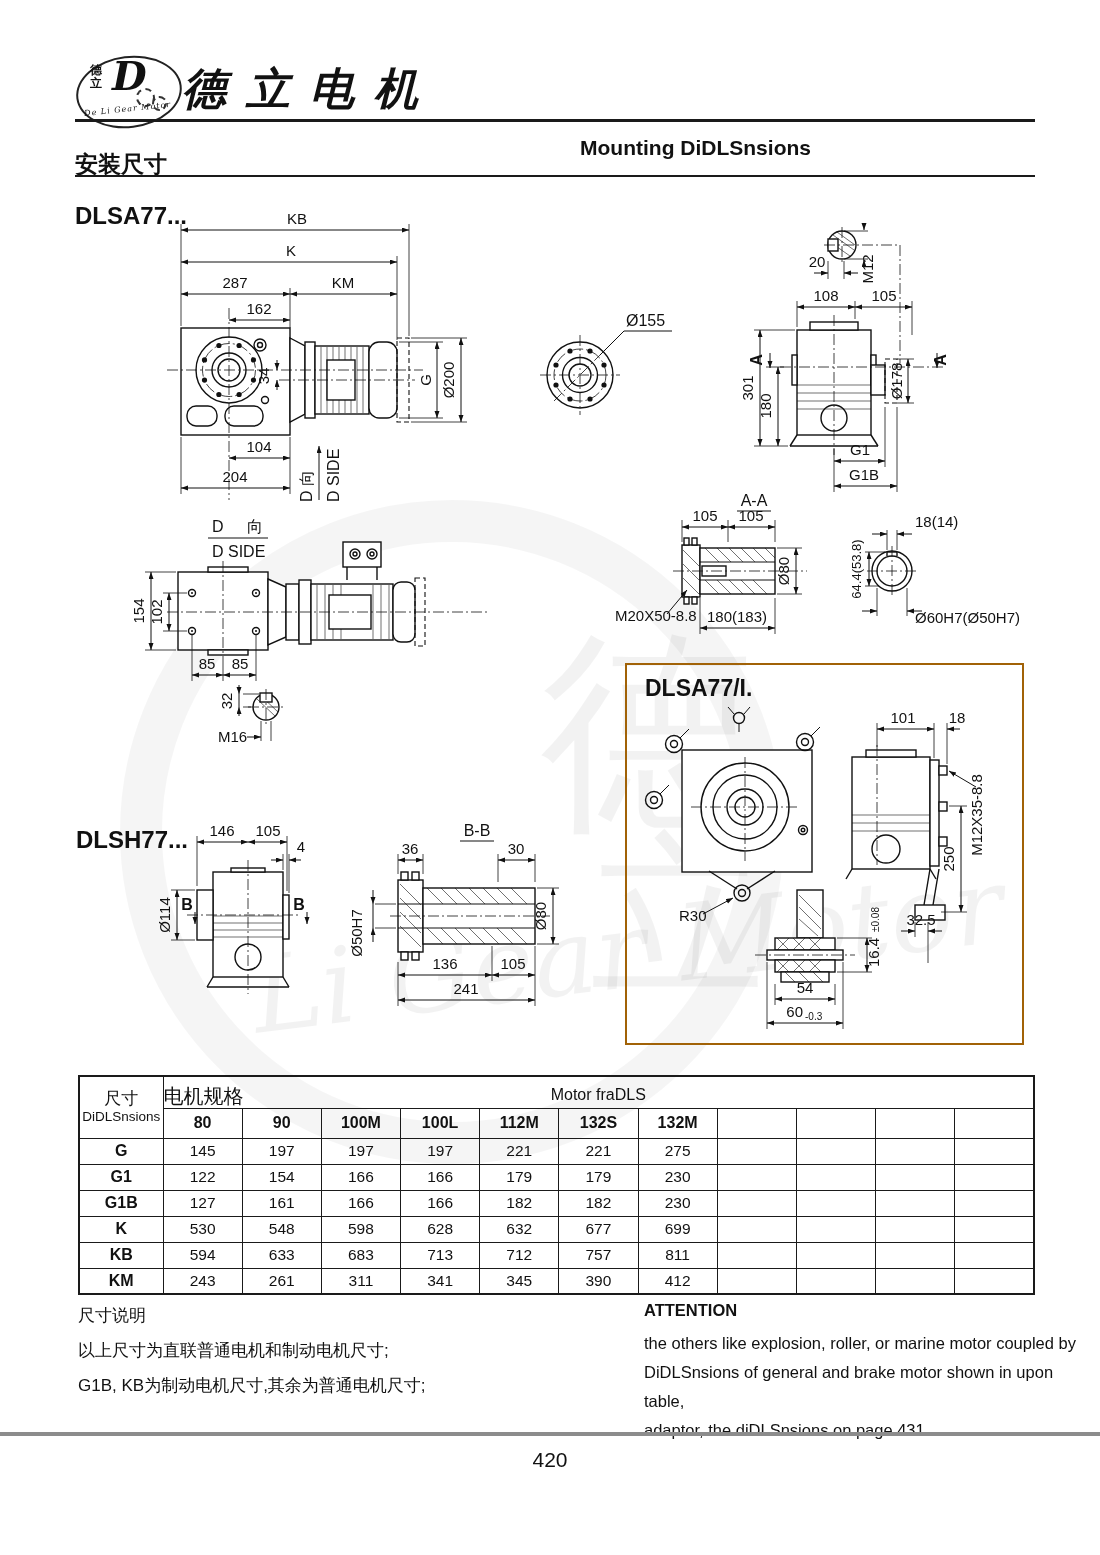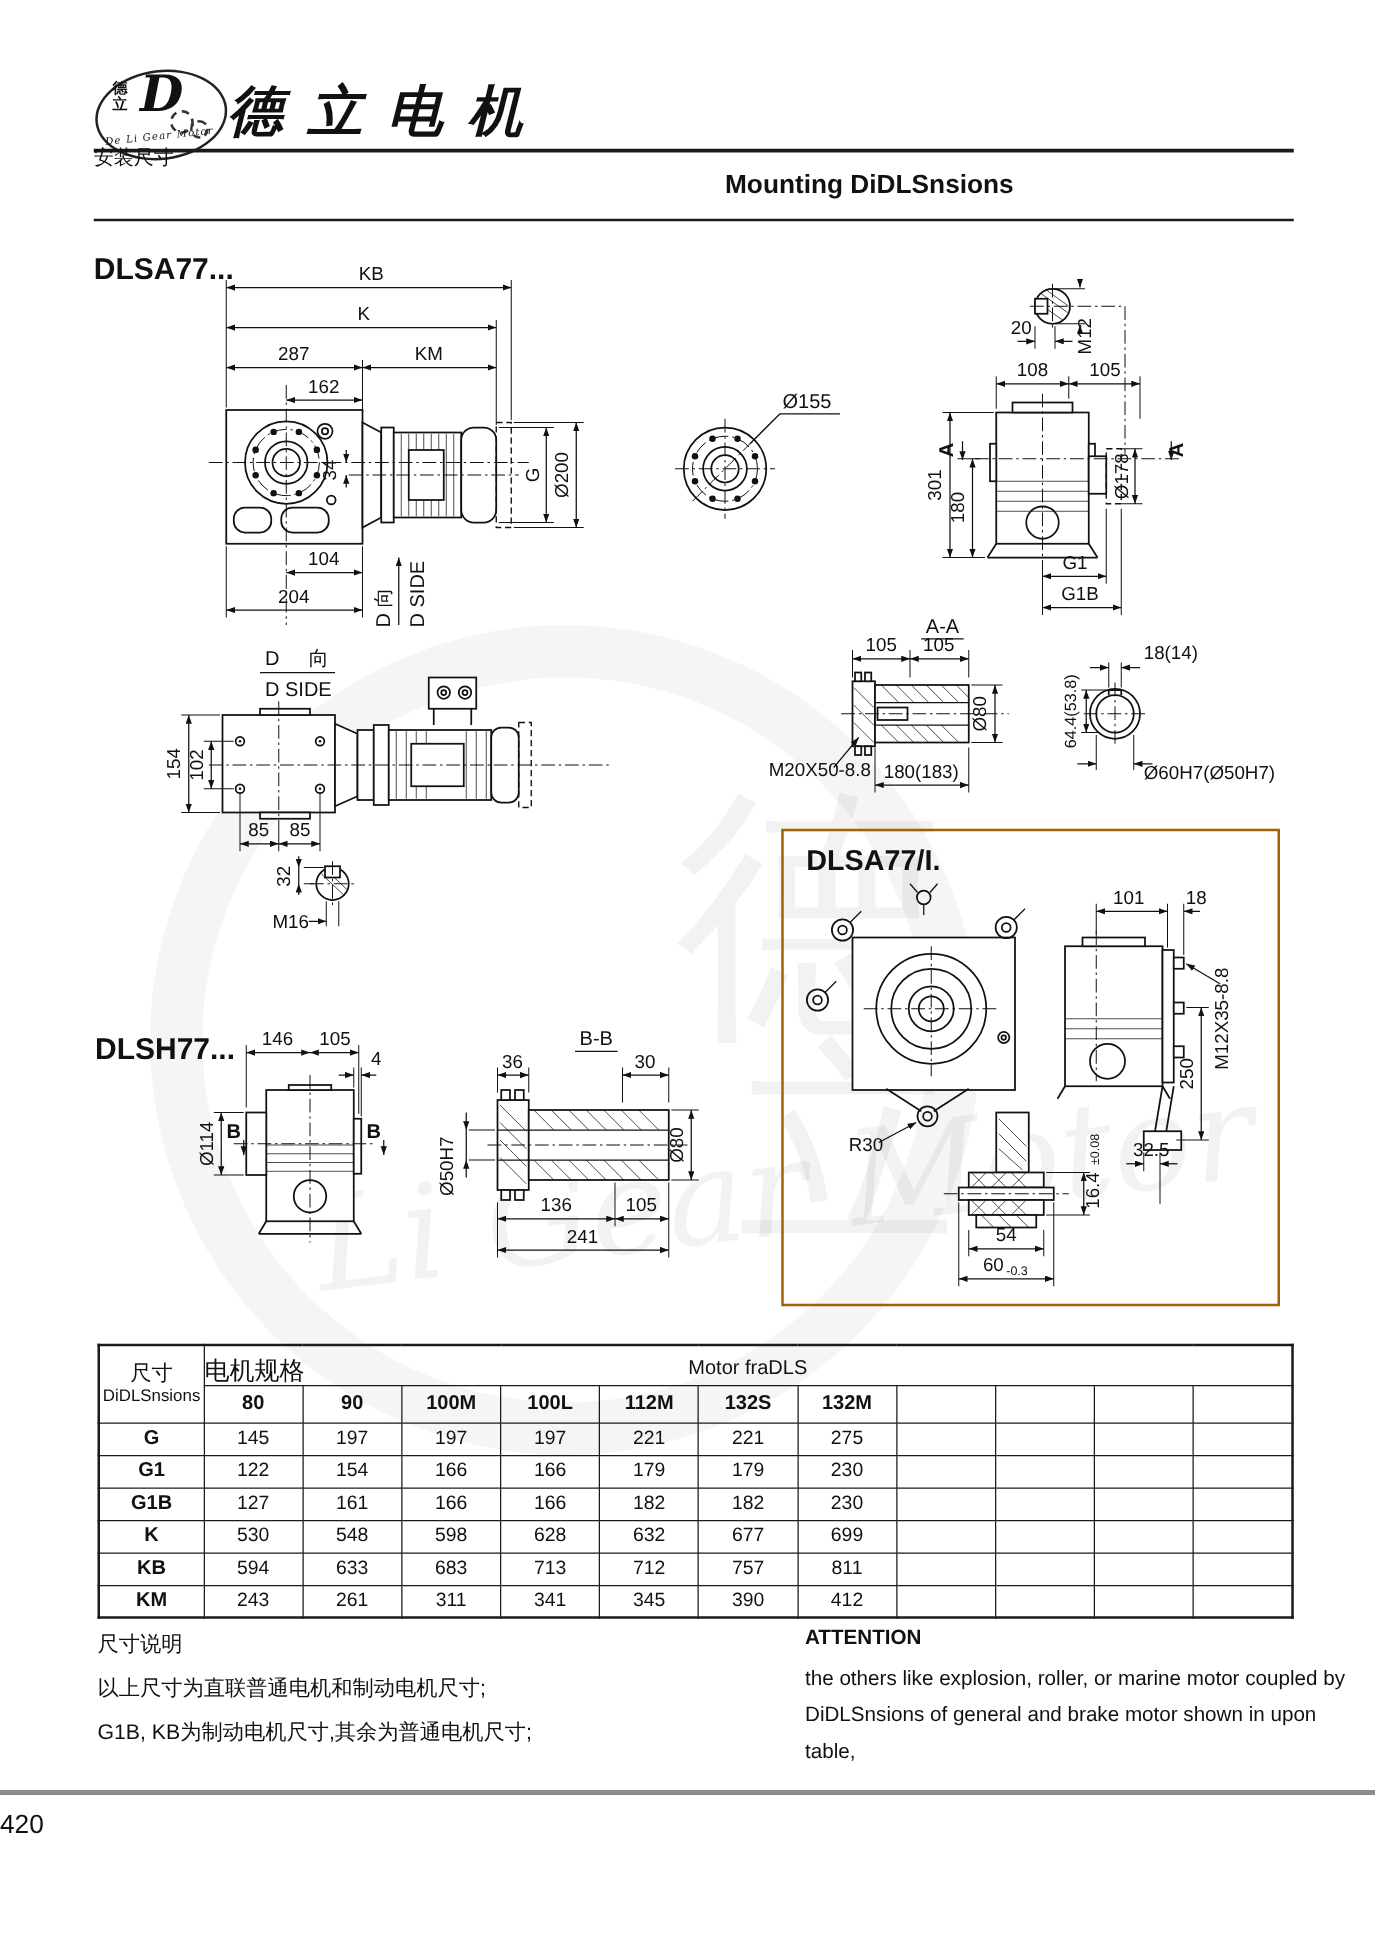--- a/index.html
+++ b/index.html
@@ -12,21 +12,21 @@
              border-radius:50%;transform:rotate(-7deg)}
   .lg-cn{position:absolute;left:90px;top:64px;font-size:12px;line-height:13px;font-weight:bold;
          font-family:"DejaVu Serif",serif}
   .lg-d{position:absolute;left:112px;top:52px;font-size:40px;font-weight:bold;font-style:italic;
         font-family:"DejaVu Serif",serif}
   .gear{position:absolute;border:2px dashed #333;border-radius:50%}
   .lg-en{position:absolute;left:84px;top:104px;width:95px;font-size:8px;font-style:italic;
          font-family:"DejaVu Serif",serif;transform:rotate(-6deg);letter-spacing:1px;white-space:nowrap}
   .brand{position:absolute;left:182px;top:60px;font-size:44px;font-weight:bold;font-style:italic;
          font-family:"DejaVu Serif",serif;letter-spacing:20px;white-space:nowrap}
-  .sec-cn{position:absolute;left:75px;top:116px;font-size:16px;font-weight:normal}
+  .sec-cn{position:absolute;left:75px;top:149px;font-size:23px;font-weight:bold}
   .sec-en{position:absolute;left:580px;top:136px;font-size:21px;font-weight:bold}
   .dtitle{position:absolute;font-size:24px;font-weight:bold}
   
   svg text{font-family:"Liberation Sans","DejaVu Sans",sans-serif;fill:#111;font-size:15px}
   .tm{text-anchor:middle}.ts{text-anchor:start}.te{text-anchor:end}
   .f13{font-size:13px}.f10{font-size:10px}.f16{font-size:16px}.fb{font-weight:bold}
   .ol{fill:none;stroke:#111;stroke-width:1.4}
   .of{fill:#fff;stroke:#111;stroke-width:1.4}
   .dl{stroke:#111;stroke-width:1;fill:none}
   .xl{stroke:#111;stroke-width:.8}
@@ -46,21 +46,21 @@
   .rval{font-size:15.5px;font-weight:normal}
   .c1d1{font-size:17px;font-weight:normal;line-height:20px}
   .c1d2{font-size:13.5px;line-height:16px;white-space:nowrap;overflow:hidden}
   .spec{position:relative;font-weight:normal}
   .spec .cn{position:absolute;left:0;top:6px;font-size:20px}
   .spec .en2{display:block;font-size:16px;padding-top:5px}
   
   .ncn{position:absolute;left:78px;top:1298px;width:520px;font-size:17px;line-height:35px}
   .nen{position:absolute;left:644px;top:1296px;width:450px;font-size:16.5px;line-height:29px}
   .nen .t{font-weight:bold;margin-bottom:4px}
-  .pageno{position:absolute;left:0;top:1448px;width:1100px;text-align:left;font-size:21px}
+  .pageno{position:absolute;left:0;top:1448px;width:1100px;text-align:center;font-size:21px}
   
   .wm{position:absolute;pointer-events:none;color:rgba(0,0,0,0.05)}
   .wm-ring{position:absolute;border:42px solid rgba(0,0,0,0.04);border-radius:50%;pointer-events:none}
 </style>
 </head>
 <body>
 
 <div class="page">
 
   <svg width="0" height="0" style="position:absolute">
@@ -759,18 +759,19 @@
 
   <div class="ncn">
     <div>尺寸说明</div>
     <div>以上尺寸为直联普通电机和制动电机尺寸;</div>
     <div>G1B, KB为制动电机尺寸,其余为普通电机尺寸;</div>
   </div>
   <div class="nen">
     <div class="t">ATTENTION</div>
     <div>the others like explosion, roller, or marine motor coupled by</div>
     <div>DiDLSnsions of general and brake motor shown in upon table,</div>
+    <div>adaptor, the diDLSnsions on page 431.</div>
   </div>
 
   <div class="rule" style="left:0;top:1432px;width:1100px;height:4px;background:#8c8c8c"></div>
   <div class="pageno">420</div>
 
 </div>
 
 </body></html>

